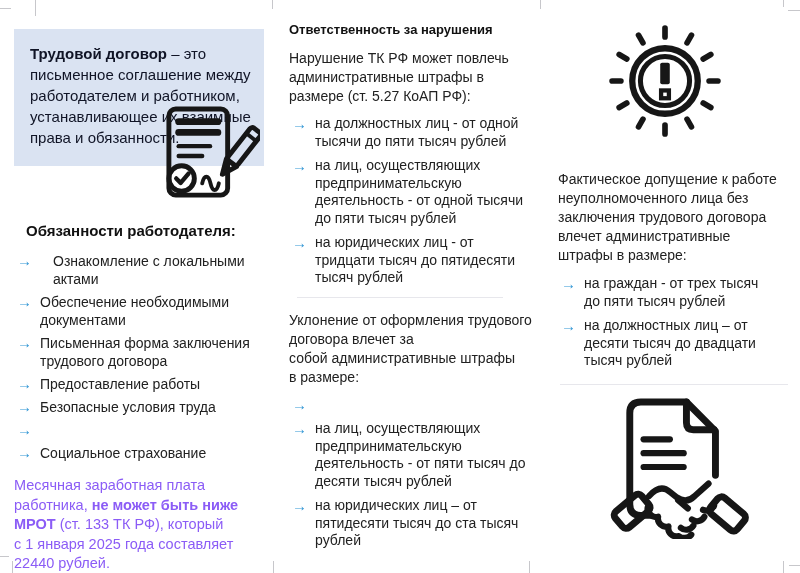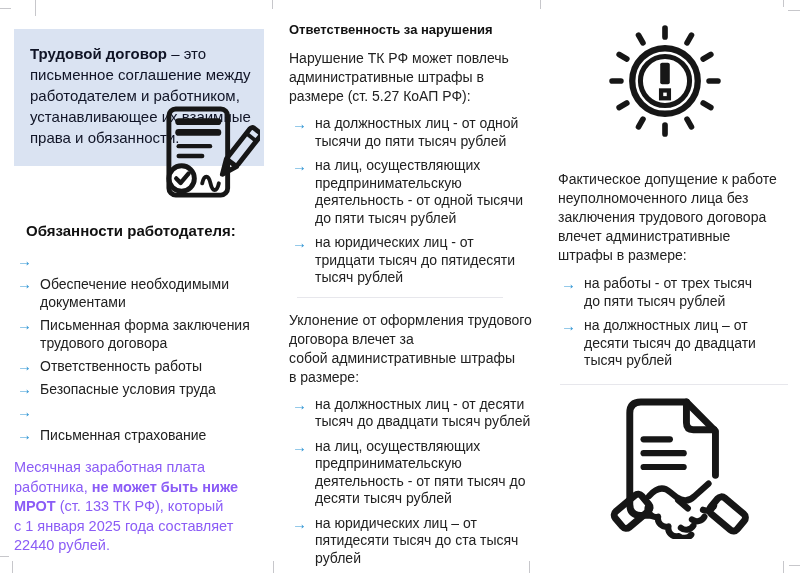--- a/index.html
+++ b/index.html
@@ -99,45 +99,47 @@
           <path d="M70.5 27 h13" stroke-width="4"></path>
         </g>
       </g>
     </svg>
 
     <h2 class="h-duties">Обязанности работодателя:</h2>
 
     <div class="list">
       <div class="li li-inline">
           <span class="arr">→</span>
+          <span class="txt pre">Ознакомление с локальными
+актами</span>
         </div>
       <div class="li">
           <span class="arr">→</span>
           <span class="txt pre">Обеспечение необходимыми
 документами</span>
         </div>
       <div class="li">
           <span class="arr">→</span>
           <span class="txt pre">Письменная форма заключения
 трудового договора</span>
         </div>
       <div class="li">
           <span class="arr">→</span>
-          <span class="txt pre">Ответственность работы</span>
+          <span class="txt pre">Предоставление работы</span>
         </div>
       <div class="li">
           <span class="arr">→</span>
           <span class="txt pre">Безопасные условия труда</span>
         </div>
       <div class="li">
           <span class="arr">→</span>
         </div>
       <div class="li">
           <span class="arr">→</span>
-          <span class="txt pre">Письменная страхование</span>
+          <span class="txt pre">Социальное страхование</span>
         </div>
     </div>
 
     <p class="mrot pre"><span>Месячная заработная плата
 работника, </span><b>не может быть ниже
 МРОТ</b><span> (ст. 133 ТК РФ), который
 с 1 января 2025 года составляет
 22440 рублей.</span></p>
   </section>
 
@@ -173,22 +175,20 @@
     <div class="rule" id="rule-mid"></div>
 
     <p class="body-p pre">Уклонение от оформления трудового
 договора влечет за
 собой административные штрафы
 в размере:</p>
 
     <div class="list">
       <div class="li">
           <span class="arr">→</span>
-          <span class="txt pre">на должностных лиц - от десяти
-тысяч до двадцати тысяч рублей</span>
         </div>
       <div class="li">
           <span class="arr">→</span>
           <span class="txt pre">на лиц, осуществляющих
 предпринимательскую
 деятельность - от пяти тысяч до
 десяти тысяч рублей</span>
         </div>
       <div class="li">
           <span class="arr">→</span>
@@ -224,21 +224,21 @@
 
     <p class="body-p pre intro-right">Фактическое допущение к работе
 неуполномоченного лица без
 заключения трудового договора
 влечет административные
 штрафы в размере:</p>
 
     <div class="list">
       <div class="li">
           <span class="arr">→</span>
-          <span class="txt pre">на работы - от трех тысяч
+          <span class="txt pre">на граждан - от трех тысяч
 до пяти тысяч рублей</span>
         </div>
       <div class="li">
           <span class="arr">→</span>
           <span class="txt pre">на должностных лиц – от
 десяти тысяч до двадцати
 тысяч рублей</span>
         </div>
     </div>
 

